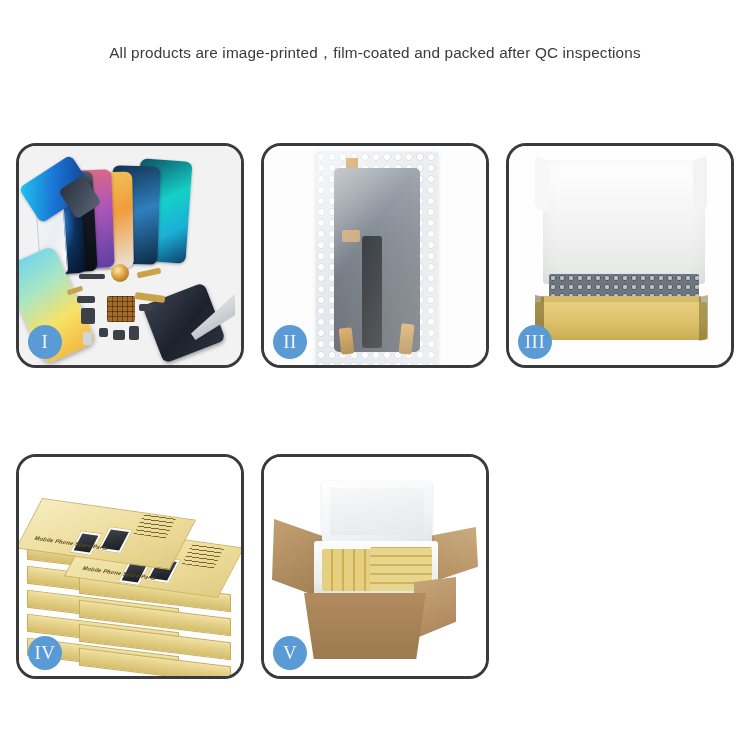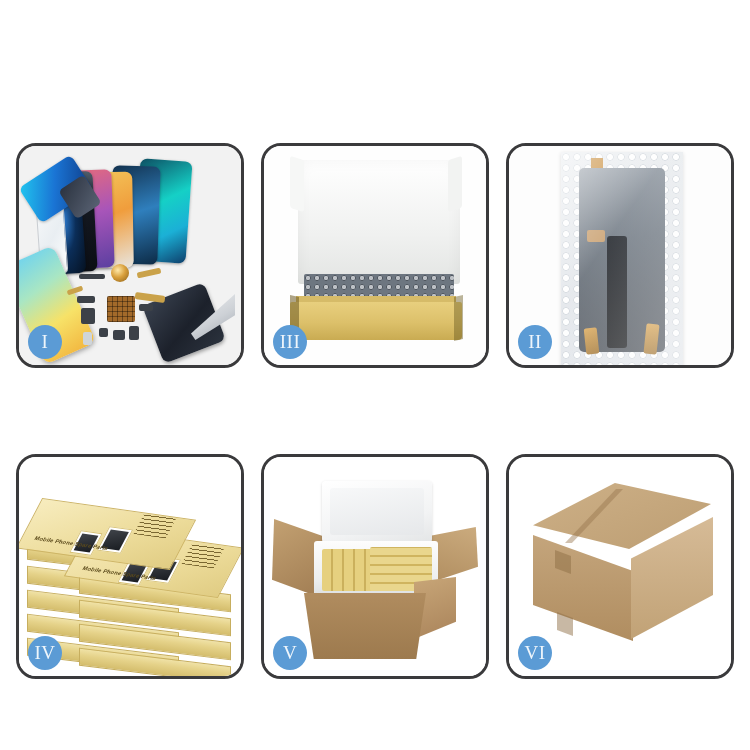--- a/index.html
+++ b/index.html
@@ -335,20 +335,21 @@
     background: rgba(150,118,78,.45);
     clip-path: polygon(44% 0, 50% 0, 6% 100%, 0 100%);
   }
   .tape6a { position:absolute; left:46px; top:96px; width:16px; height:18px; background:rgba(146,114,73,.55); transform:skewY(20deg); }
   .tape6b { position:absolute; left:48px; top:158px; width:16px; height:18px; background:rgba(146,114,73,.5); transform:skewY(20deg); }
 </style>
 </head>
 <body>
 
 <div class="header">
+  <p class="page-subtitle">All products are image-printed，film-coated and packed after QC inspections</p>
 </div>
 
 <div class="grid">
 
   <div class="panel">
     <div class="panel-stage">
       <div class="p1-bg"></div>
 
       <div class="phone ph-teal"></div>
       <div class="phone ph-navy"></div>
@@ -375,55 +376,55 @@
       <div class="small-part" style="left:120px; top:158px; width:14px; height:7px;"></div>
       <div class="small-part" style="left:64px; top:186px; width:9px; height:13px; background:#cfd5da;"></div>
 
       <div class="flex-cable" style="left:118px; top:124px; width:24px; height:6px; transform:rotate(-12deg);"></div>
       <div class="flex-cable" style="left:116px; top:148px; width:30px; height:7px; transform:rotate(8deg);"></div>
       <div class="flex-cable" style="left:48px; top:142px; width:16px; height:5px; transform:rotate(-18deg);"></div>
 
       <div class="tweezer"></div>
     </div>
     <div class="badge">I</div>
-  </div>
-
-  <div class="panel">
-    <div class="panel-stage">
-      <div class="p3-bg"></div>
-      <div class="foam-back"></div>
-      <div class="foam-lip-l"></div>
-      <div class="foam-lip-r"></div>
-      <div class="bubble-fill"></div>
-      <div class="ybox-inner-lip"></div>
-      <div class="ybox-front"></div>
-      <div class="ybox-left-edge"></div>
-      <div class="ybox-right-edge"></div>
-    </div>
-    <div class="badge">III</div>
   </div>
 
   <div class="panel">
     <div class="panel-stage">
       <div class="p2-bg"></div>
       <div class="bubble-pack">
         <div class="screen-inside"></div>
         <div class="screen-flex"></div>
         <div class="flex-gold-l"></div>
         <div class="flex-gold-r"></div>
         <div class="tape-tab"></div>
         <div class="tape-tab2"></div>
         <div class="pack-overlay"></div>
       </div>
     </div>
     <div class="badge">II</div>
   </div>
 
   <div class="panel">
     <div class="panel-stage">
+      <div class="p3-bg"></div>
+      <div class="foam-back"></div>
+      <div class="foam-lip-l"></div>
+      <div class="foam-lip-r"></div>
+      <div class="bubble-fill"></div>
+      <div class="ybox-inner-lip"></div>
+      <div class="ybox-front"></div>
+      <div class="ybox-left-edge"></div>
+      <div class="ybox-right-edge"></div>
+    </div>
+    <div class="badge">III</div>
+  </div>
+
+  <div class="panel">
+    <div class="panel-stage">
       <div class="p4-bg"></div>
       <div class="stack">
 
         <div class="sbox" style="left:8px;  top:190px; width:150px; height:16px; transform:skewY(7deg);"></div>
         <div class="sbox" style="left:8px;  top:166px; width:150px; height:16px; transform:skewY(7deg);"></div>
         <div class="sbox" style="left:8px;  top:142px; width:150px; height:16px; transform:skewY(7deg);"></div>
         <div class="sbox" style="left:8px;  top:118px; width:150px; height:16px; transform:skewY(7deg);"></div>
         <div class="sbox" style="left:8px;  top:94px;  width:150px; height:16px; transform:skewY(7deg);"></div>
 
         <div class="sbox" style="left:60px; top:200px; width:150px; height:16px; transform:skewY(7deg);"></div>
@@ -464,26 +465,14 @@
       <div class="foam-box-lid-inner"></div>
       <div class="foam-box-body"></div>
       <div class="yb-row"></div>
       <div class="yb-row2"></div>
       <div class="carton-side"></div>
       <div class="carton-front"></div>
     </div>
     <div class="badge">V</div>
   </div>
 
-  <div class="panel">
-    <div class="panel-stage">
-      <div class="p6-bg"></div>
-      <div class="carton6-top"></div>
-      <div class="carton6-left"></div>
-      <div class="carton6-right"></div>
-      <div class="seam6"></div>
-      <div class="tape6a"></div>
-      <div class="tape6b"></div>
-    </div>
-    <div class="badge">VI</div>
-  </div>
 
 </div>
 
 </body></html>

